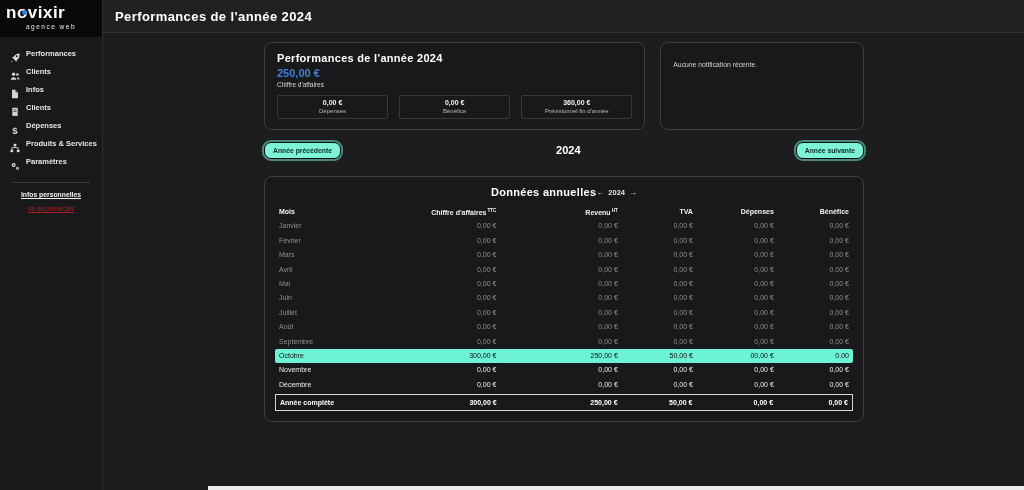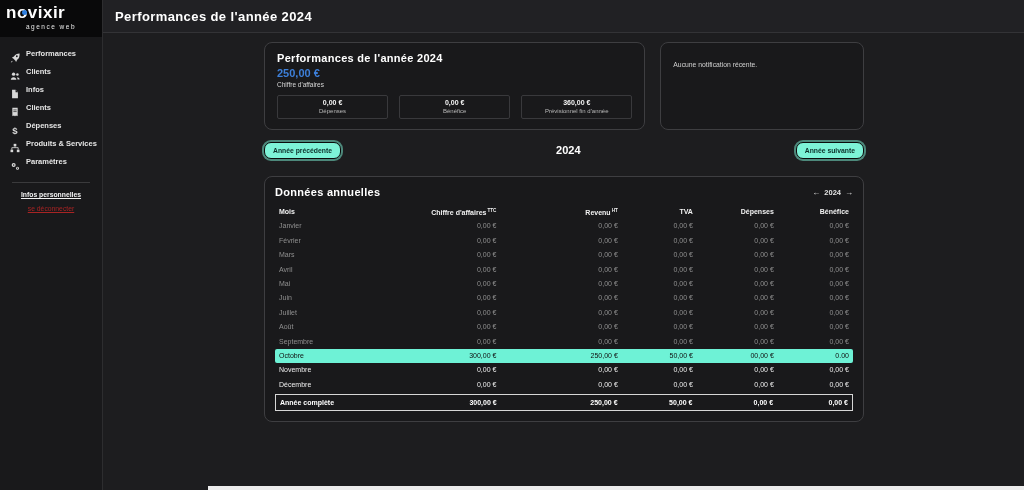--- a/index.html
+++ b/index.html
@@ -52,21 +52,21 @@
   
   .year-nav { display:flex; align-items:center; justify-content:space-between; margin-top:11px; height:18px; }
   .year-btn {
     font-family:"Liberation Sans",sans-serif; font-size:6.8px; font-weight:700; color:#0c2f29;
     background:#7df3d7; border:1px solid #0b0b0b; border-radius:7px;
     box-shadow:0 0 0 2px rgba(125,243,215,.5); padding:4px 8px; cursor:pointer;
   }
   .year-label { font-size:11px; font-weight:700; color:#fff; }
   
   .table-card { margin-top:17px; padding:9px 10px 10px; }
-  .table-head-bar { display:flex; align-items:center; justify-content:space-between; }
+  .table-head-bar { display:flex; align-items:center; justify-content:center; }
   .table-year-nav { font-size:7.5px; color:#e4e4e4; display:flex; gap:4px; align-items:center; }
   .nav-arrow { cursor:pointer; font-size:8px; color:#e4e4e4; }
   .table-year { font-weight:700; }
   .grid-table { margin-top:7px; }
   .t-row, .t-head-row, .t-total-row {
     display:grid; grid-template-columns:20% 19% 21% 13% 14% 13%;
     height:14.4px; line-height:14.4px; align-items:center;
   }
   .t-cell { font-size:7px; padding:0 4px; text-align:right; white-space:nowrap; overflow:hidden; }
   .t-cell:first-child { text-align:left; }

